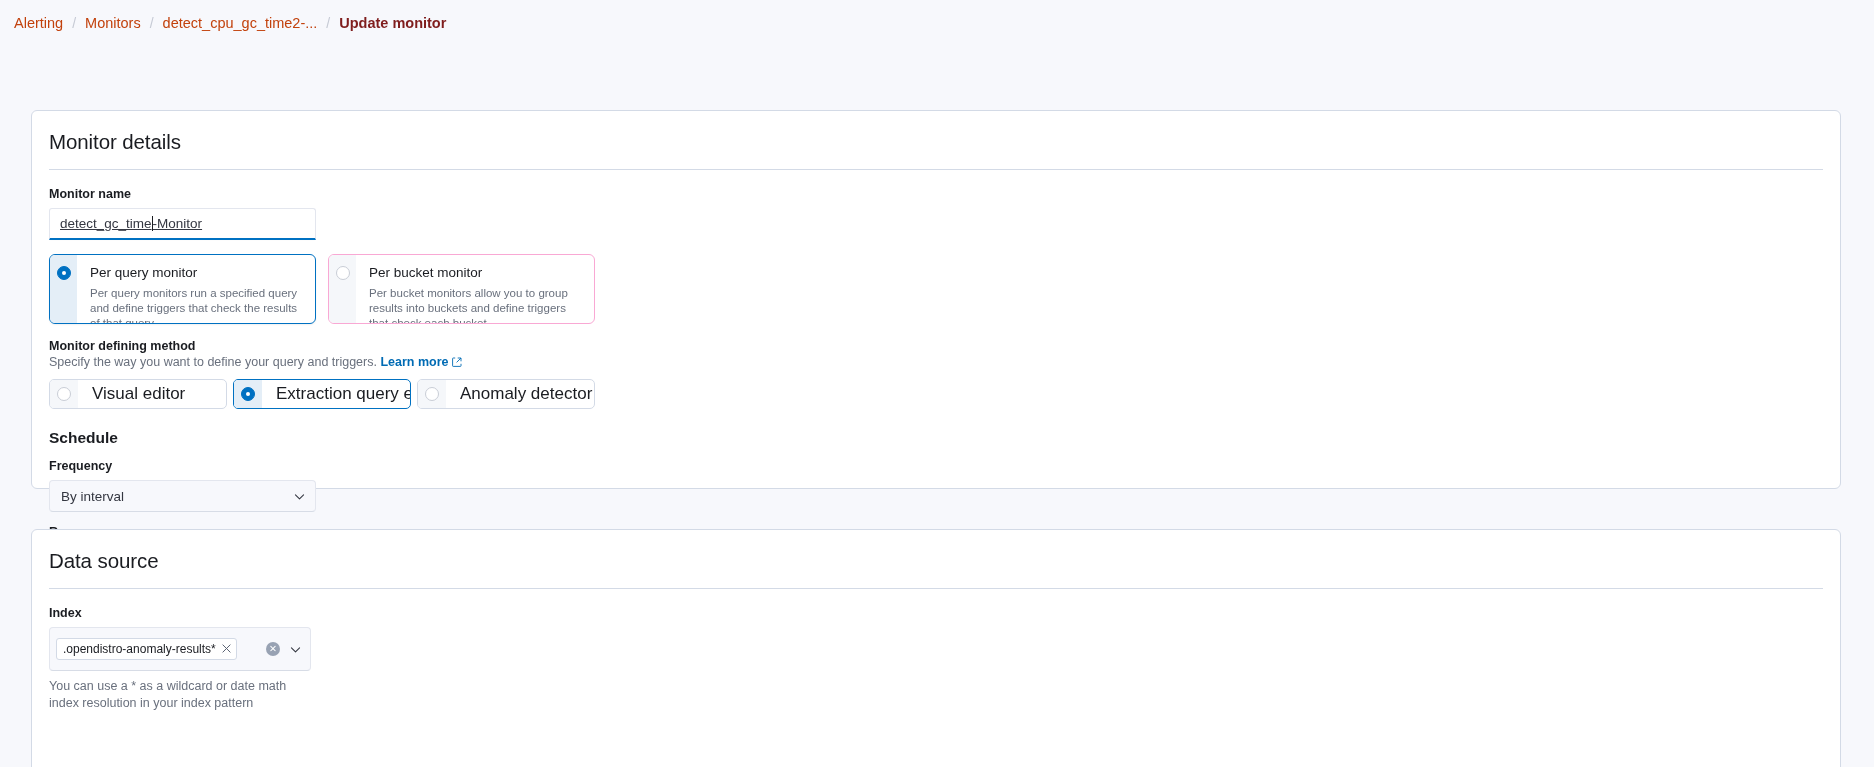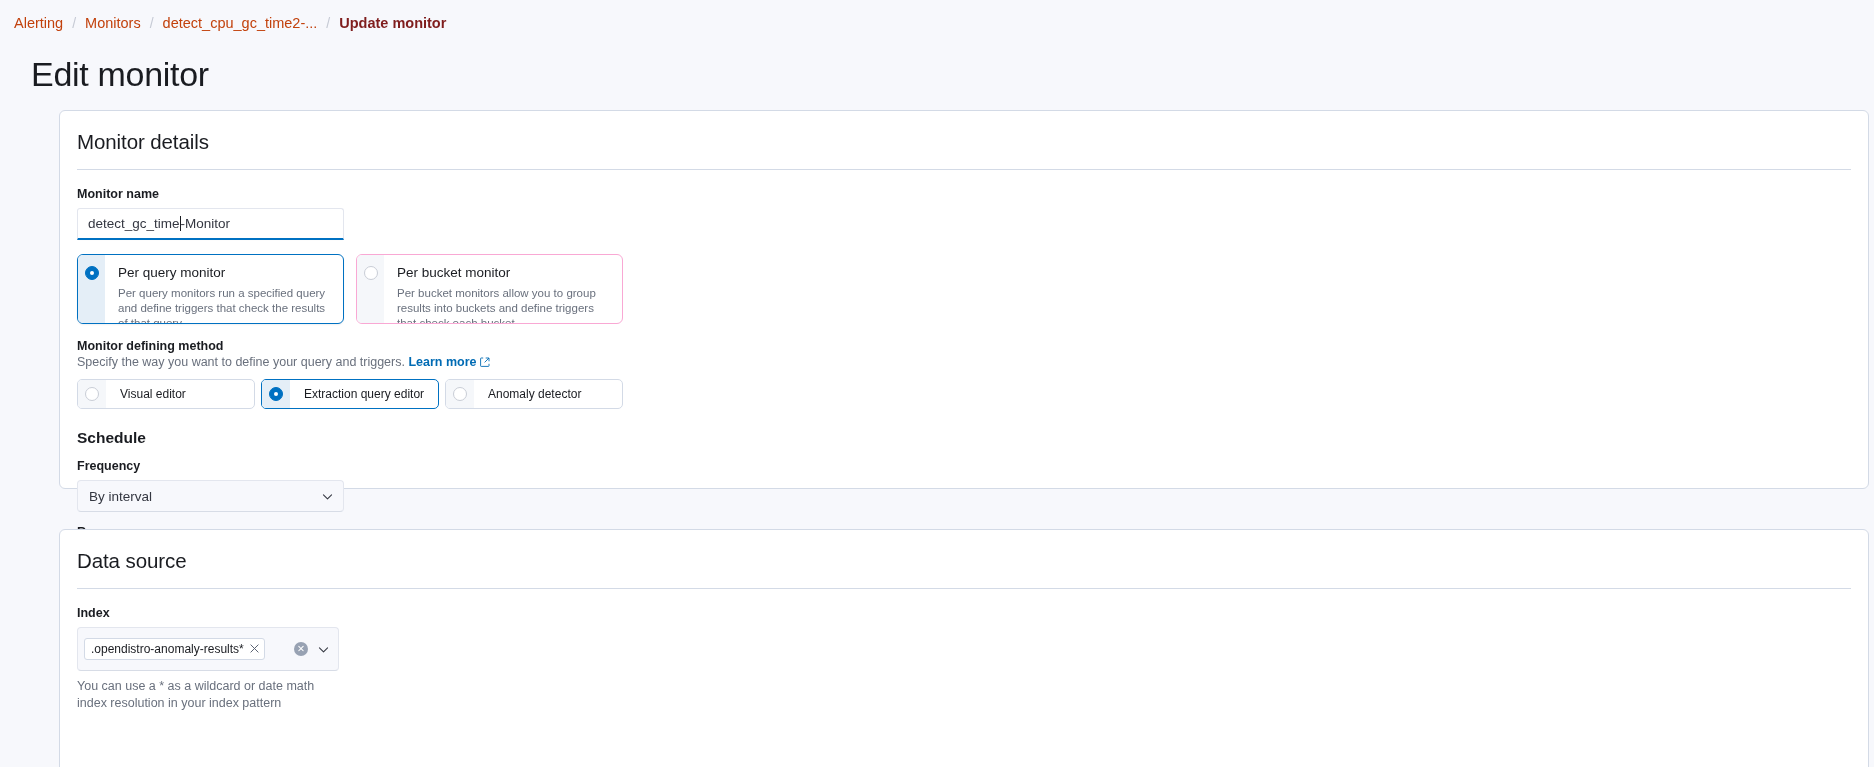--- a/index.html
+++ b/index.html
@@ -57,21 +57,20 @@
 
   
   .panel {
     position: absolute;
     left: 31px;
     width: 1810px;
     background: #FFFFFF;
     border: 1px solid #D3DAE6;
     border-radius: 6px;
     box-sizing: border-box;
-    margin-left: 28px;
   }
   #panel-monitor-details { top: 110px; height: 379px; }
   #panel-data-source    { top: 529px; height: 250px; }
 
   .panel-title {
     font-size: 20.5px;
     line-height: 26px;
     font-weight: 400;
     color: #1A1C21;
     padding: 18px 0 0 17px;
@@ -126,20 +125,21 @@
     border: 1px solid #E3E6EE;
     border-bottom: 2px solid #0071C2;
     border-radius: 3px 3px 0 0;
     display: flex;
     align-items: center;
     padding: 0 10px;
     font-size: 13.5px;
     color: #343741;
     box-shadow: 0 1px 1px -1px rgba(152,162,179,0.2);
     position: relative;
+    text-decoration: underline;
   }
   .caret {
     display: inline-block;
     width: 1px;
     height: 15px;
     background: #1A1C21;
     margin: 0 0px;
     position: relative;
     top: 0px;
   }
@@ -238,21 +238,21 @@
     flex: 0 0 28px;
     height: 100%;
     display: flex;
     align-items: center;
     justify-content: center;
   }
   .pill.selected .pill-radio-col { background: #E4EEF7; }
   .pill.unselected .pill-radio-col { background: #F5F7FA; }
   .pill .pill-label {
     padding: 0 16px 0 14px;
-    font-size: 12px;
+    font-size: 17px;
     color: #1A1C21;
     white-space: nowrap;
   }
   #pill-visual-editor { width: 178px; }
   #pill-extraction-query-editor { width: 178px; }
   #pill-anomaly-detector { width: 178px; }
 
   
   .section-title {
     font-size: 15.5px;
@@ -357,21 +357,20 @@
   <div class="breadcrumb">
     <span class="crumb">Alerting</span>
     <span class="crumb-sep">/</span>
     <span class="crumb">Monitors</span>
     <span class="crumb-sep">/</span>
     <span class="crumb">detect_cpu_gc_time2-...</span>
     <span class="crumb-sep">/</span>
     <span class="crumb last">Update monitor</span>
   </div>
 
-  <h1 class="page-title">Edit monitor</h1>
 
   <section class="panel" id="panel-monitor-details">
     <div class="panel-title">Monitor details</div>
     <div class="panel-divider"></div>
 
     <div class="panel-body">
 
       <div>
         <div class="form-label">Monitor name</div>
         <div class="text-input">

